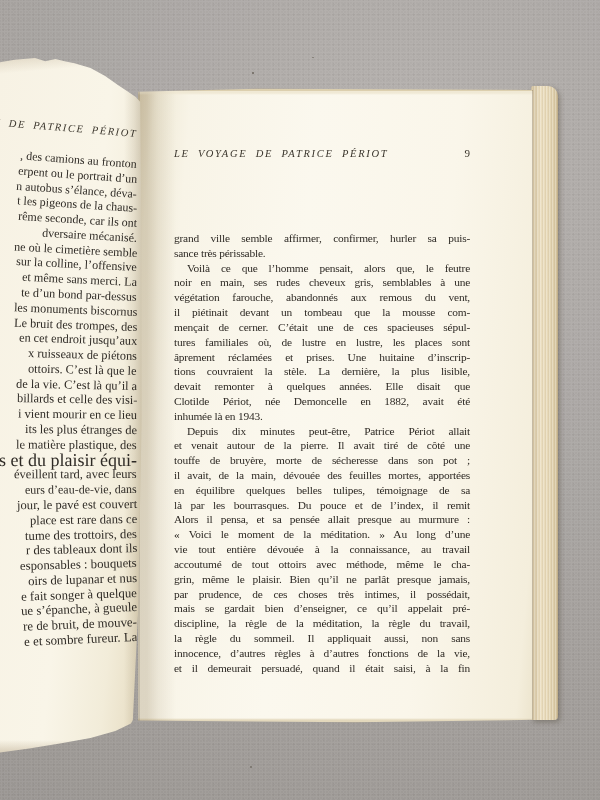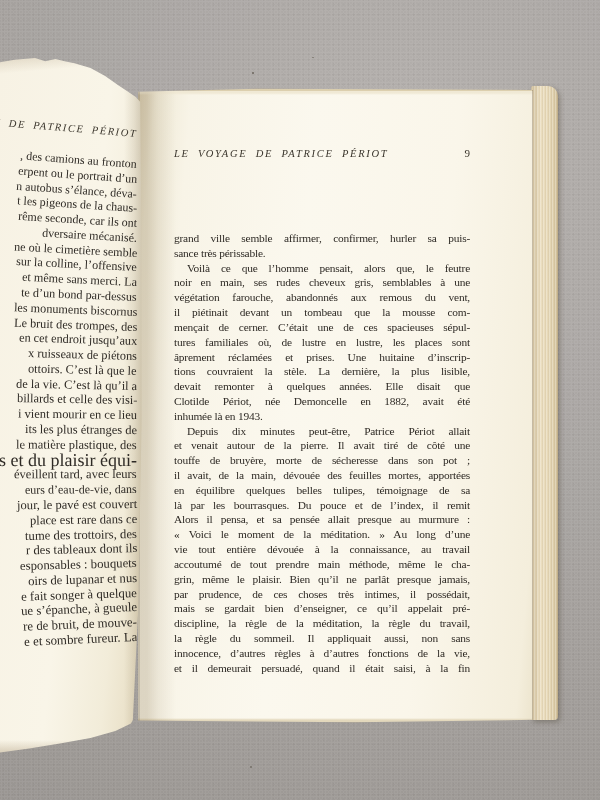--- a/index.html
+++ b/index.html
@@ -105,21 +105,21 @@
           <div class="jline pend">inhumée là en 1943.</div>
           <div class="jline ind">Depuis dix minutes peut-être, Patrice Périot allait</div>
           <div class="jline">et venait autour de la pierre. Il avait tiré de côté une</div>
           <div class="jline">touffe de bruyère, morte de sécheresse dans son pot ;</div>
           <div class="jline">il avait, de la main, dévouée des feuilles mortes, apportées</div>
           <div class="jline">en équilibre quelques belles tulipes, témoignage de sa</div>
           <div class="jline">là par les bourrasques. Du pouce et de l’index, il remit</div>
           <div class="jline">Alors il pensa, et sa pensée allait presque au murmure :</div>
           <div class="jline">« Voici le moment de la méditation. » Au long d’une</div>
           <div class="jline">vie tout entière dévouée à la connaissance, au travail</div>
-          <div class="jline">accoutumé de tout prendre main méthode, même le cha-</div>
+          <div class="jline">accoutumé de tout ottoirs avec méthode, même le cha-</div>
           <div class="jline">grin, même le plaisir. Bien qu’il ne parlât presque jamais,</div>
           <div class="jline">par prudence, de ces choses très intimes, il possédait,</div>
           <div class="jline">mais se gardait bien d’enseigner, ce qu’il appelait pré-</div>
           <div class="jline">discipline, la règle de la méditation, la règle du travail,</div>
           <div class="jline">la règle du sommeil. Il appliquait aussi, non sans</div>
           <div class="jline">innocence, d’autres règles à d’autres fonctions de la vie,</div>
           <div class="jline">et il demeurait persuadé, quand il était saisi, à la fin</div>
         </div>
     </div>
   </div>

